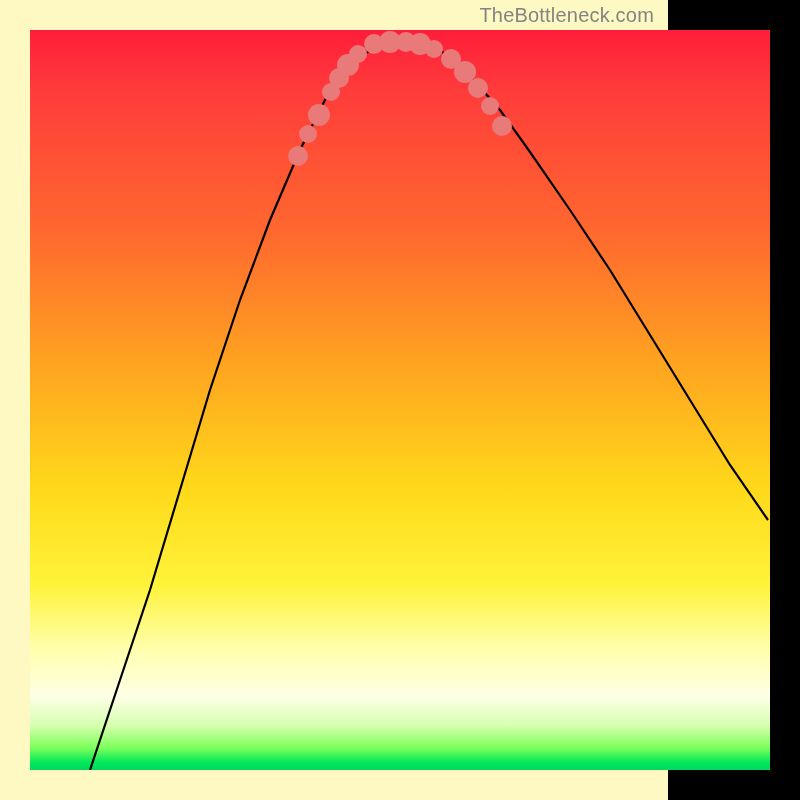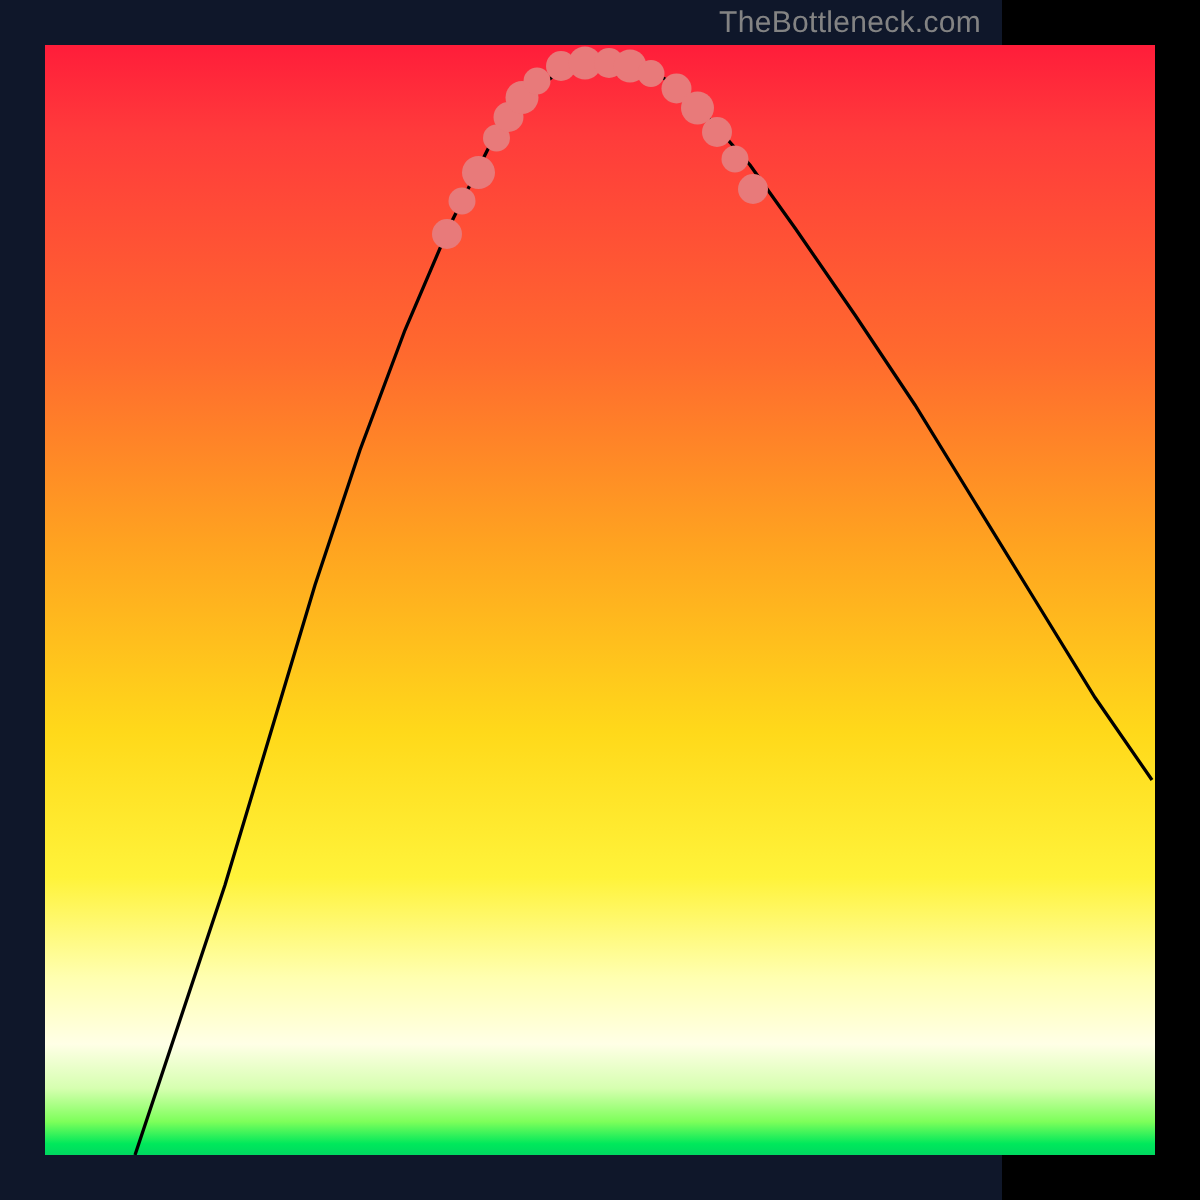--- a/index.html
+++ b/index.html
@@ -8,21 +8,21 @@
     width: 800px;
     height: 800px;
     background: #000;
     font-family: Arial, Helvetica, sans-serif;
     overflow: hidden;
   }
   .stage {
     position: relative;
     width: 668px;
     height: 800px;
-    background: #0f172a;
+    background: #fef9c3;
   }
   .plot-area {
     position: absolute;
     left: 30px;
     top: 30px;
     width: 740px;
     height: 740px;
     
     background: linear-gradient(to bottom,
       #ff1d3a 0%,

